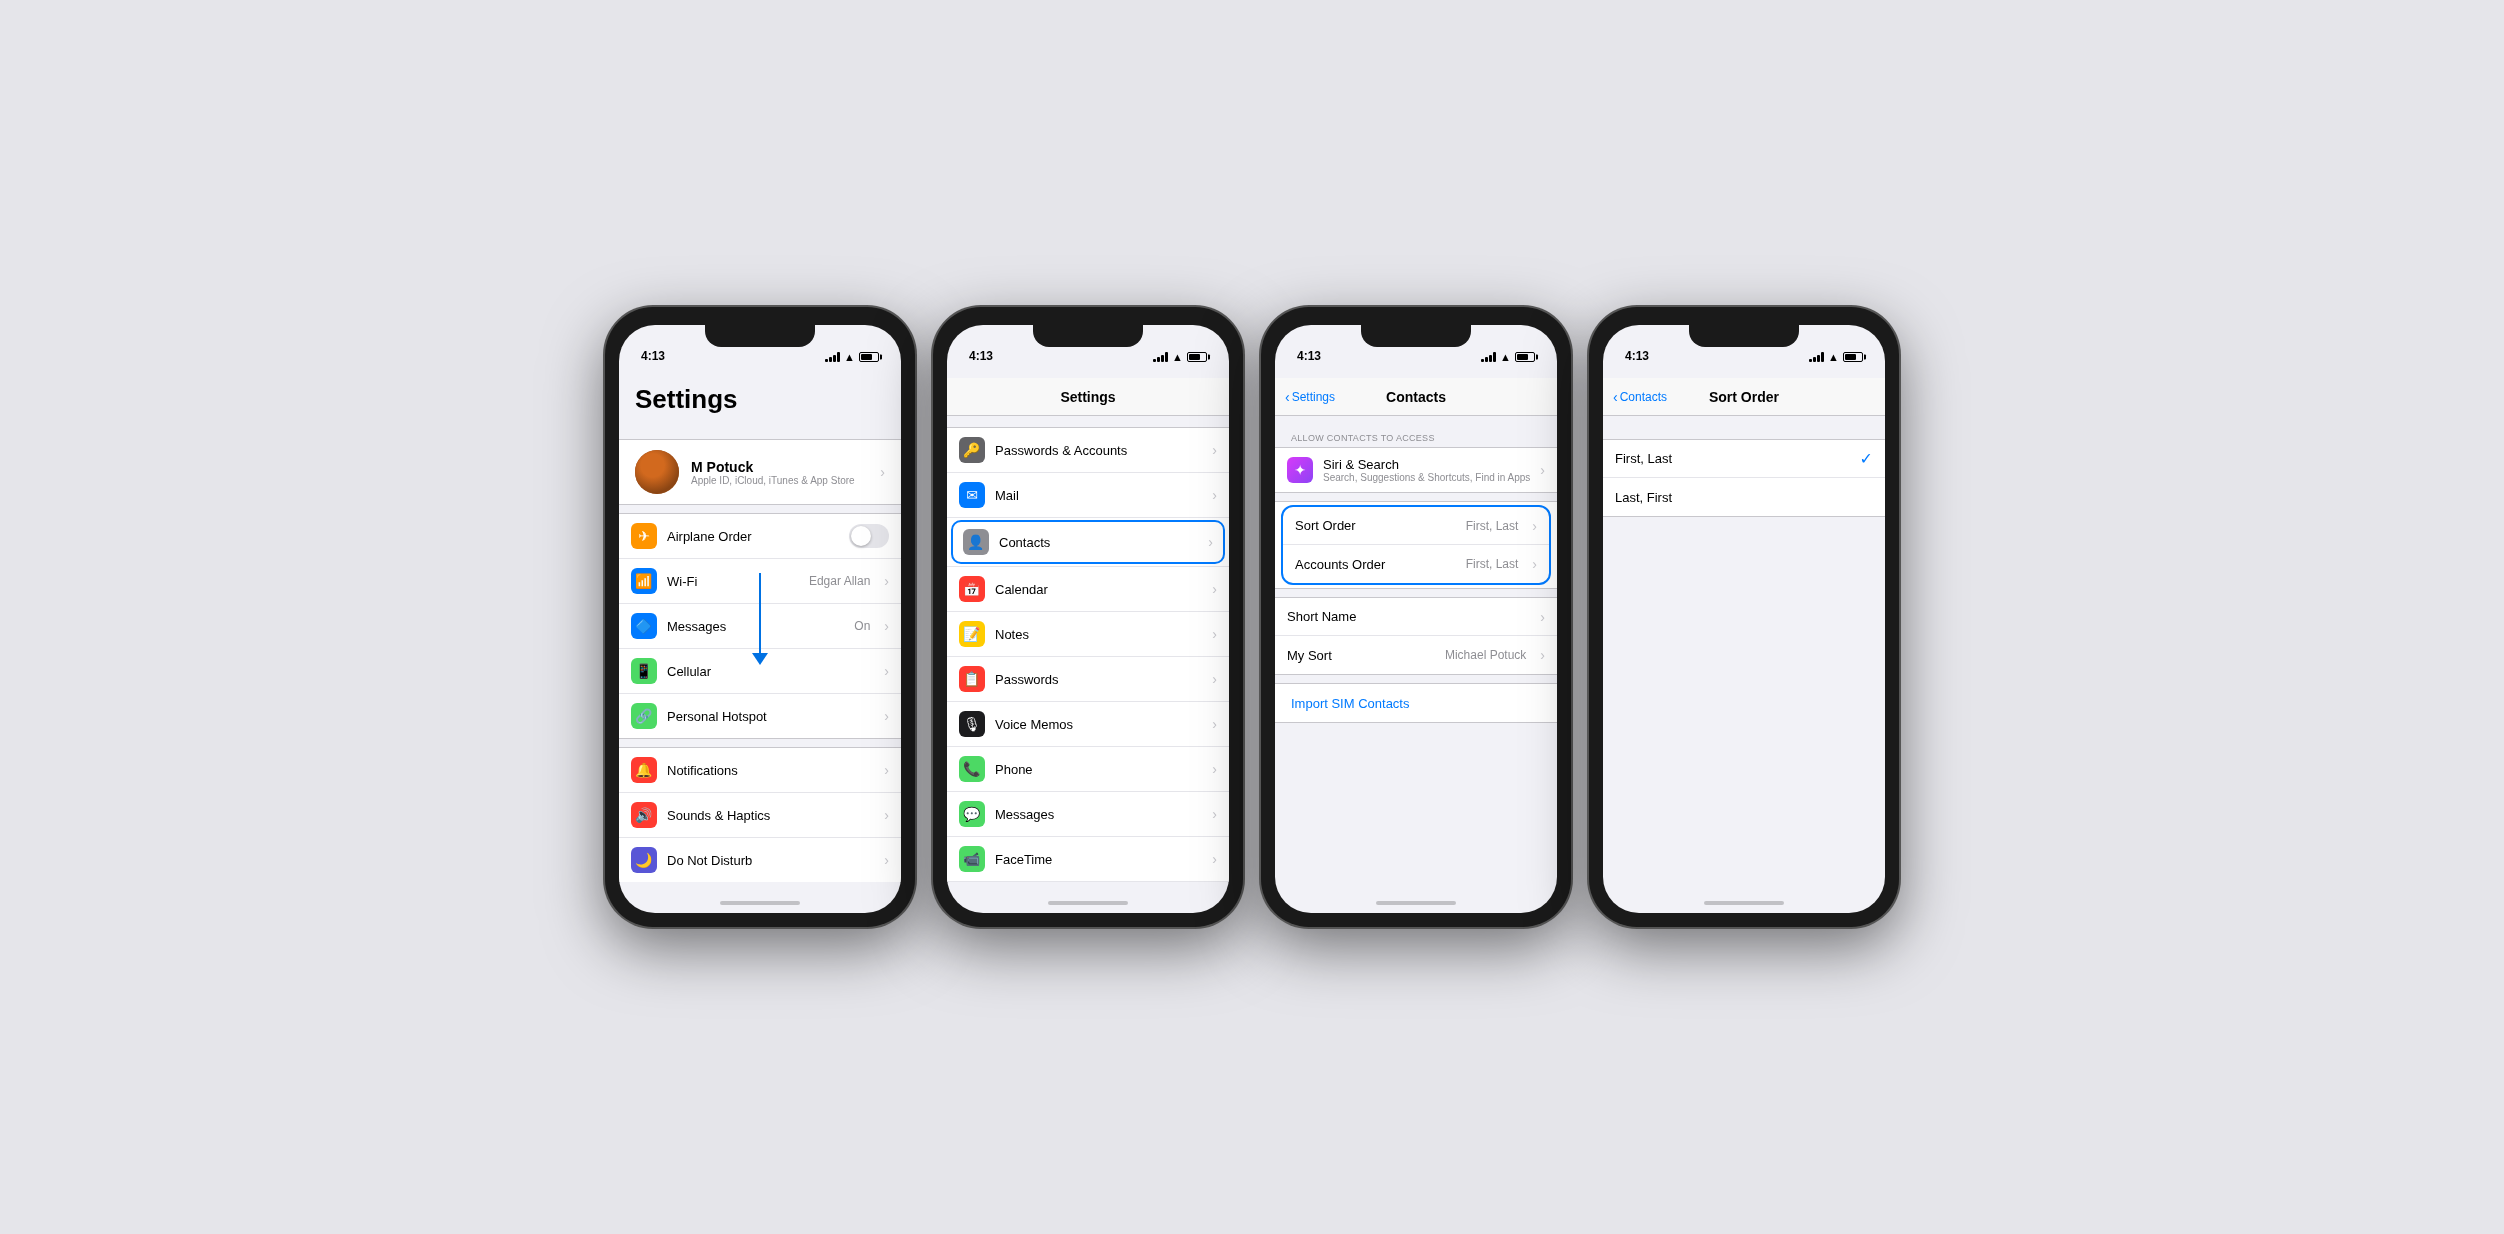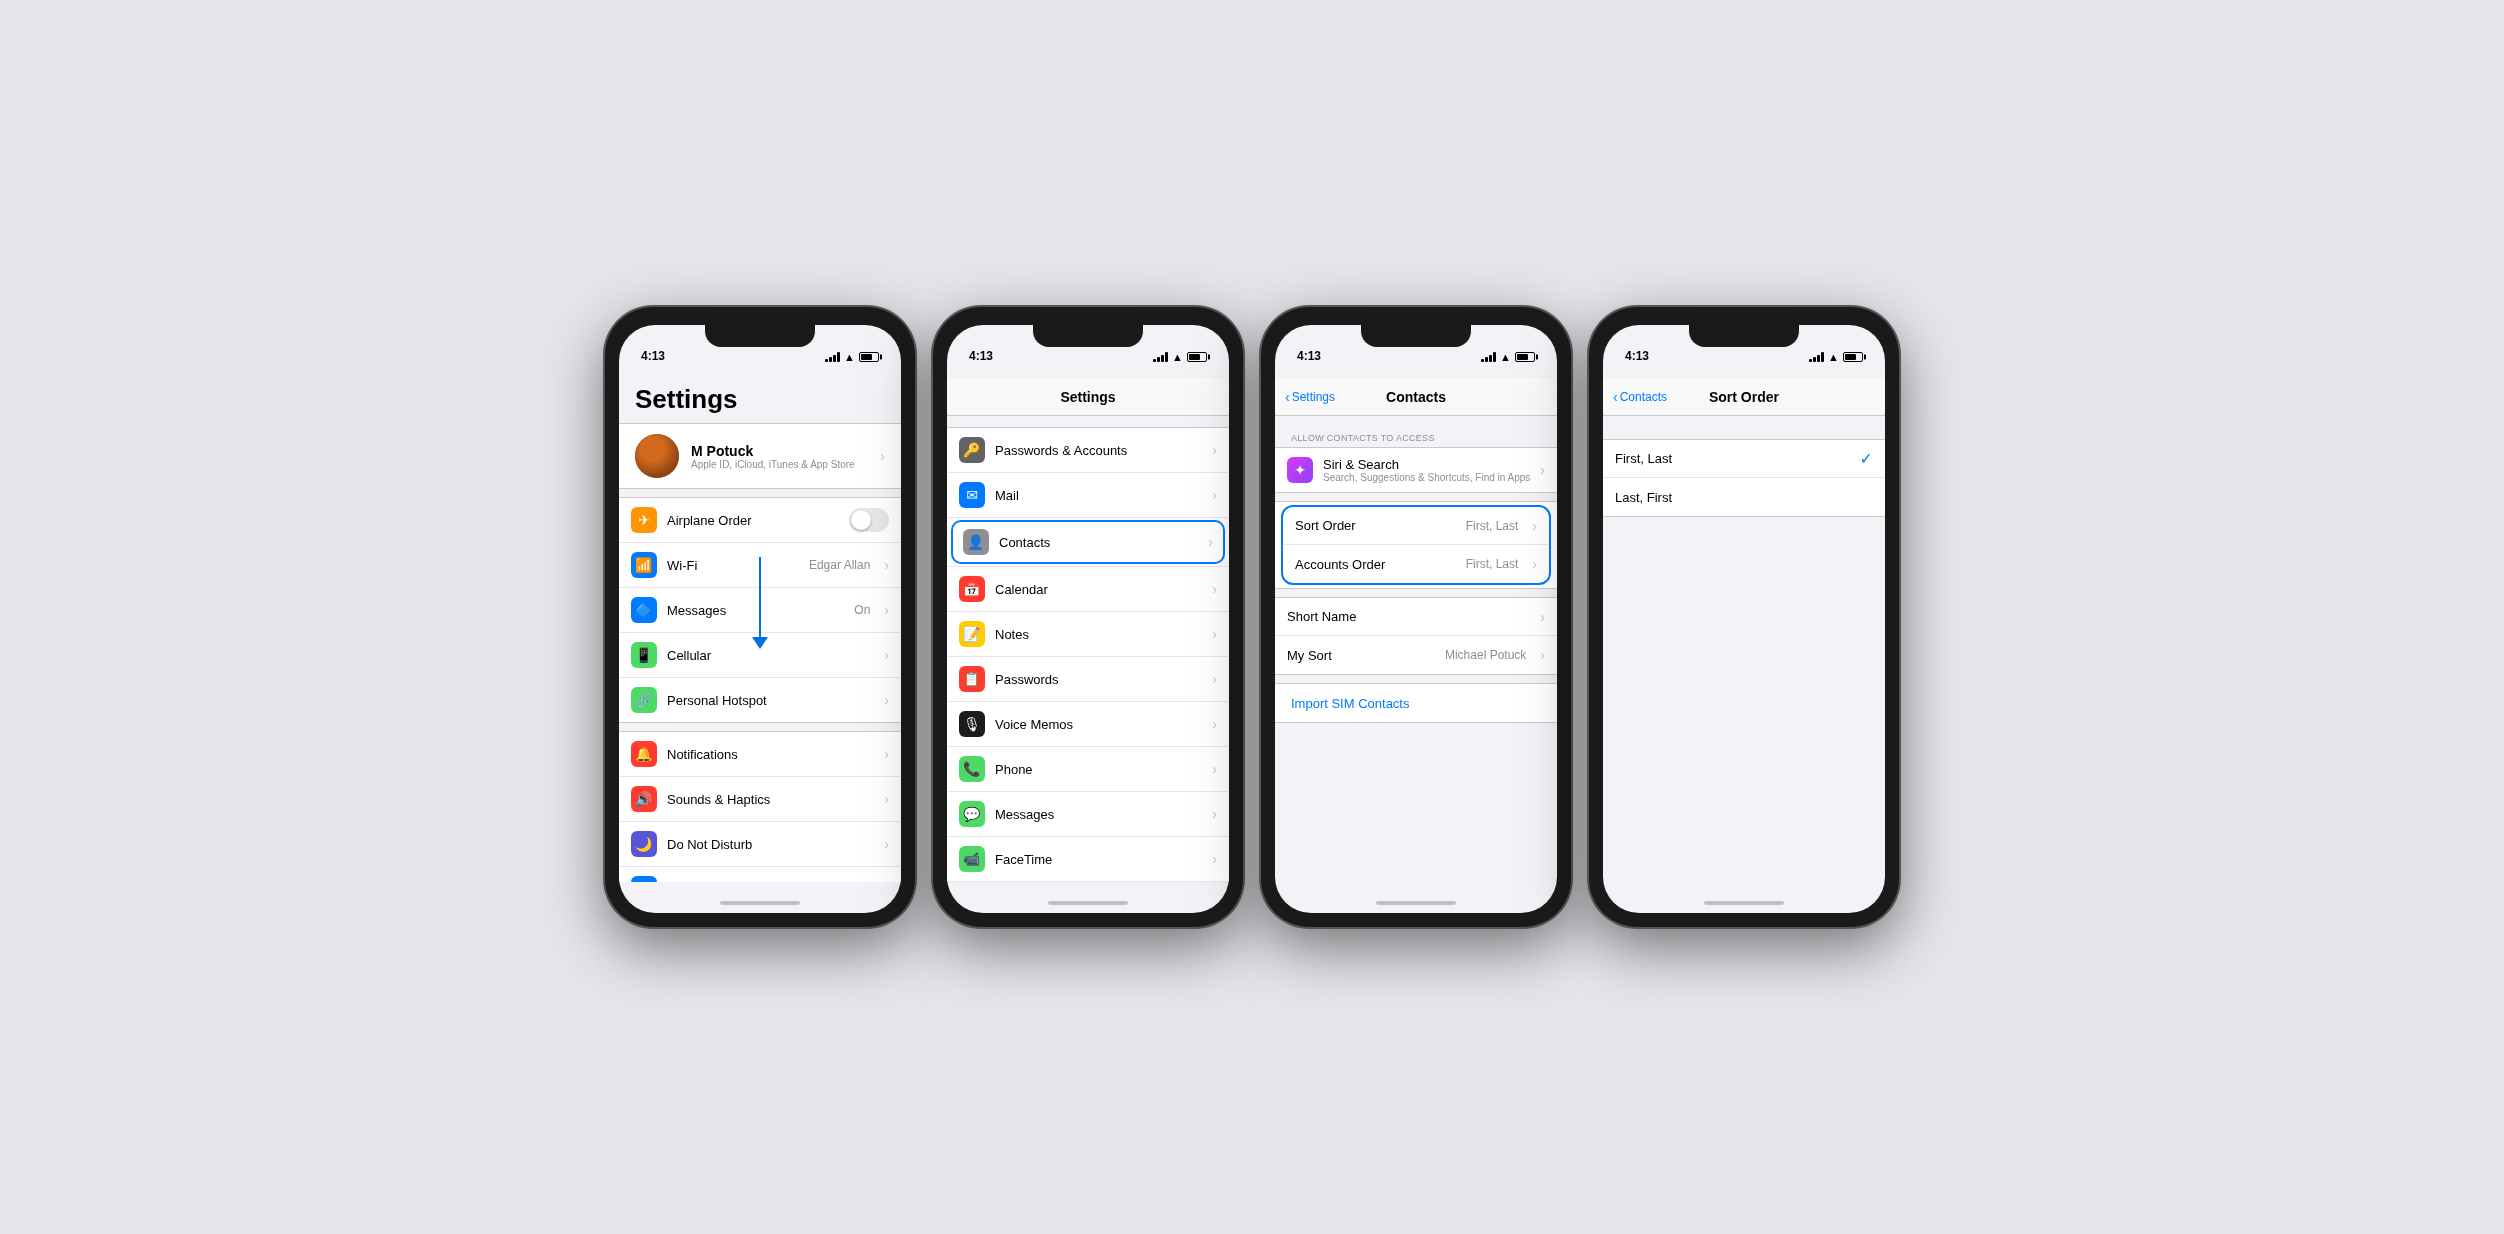--- a/index.html
+++ b/index.html
@@ -122,21 +122,21 @@
     
     .settings-title {
       font-size: 26px;
       font-weight: 700;
       padding: 6px 16px 8px;
       color: #000;
     }
 
     .user-row {
       background: #fff;
-      margin: 0 0 8px;
+      margin: 16px 0 8px;
       padding: 10px 16px;
       display: flex;
       align-items: center;
       gap: 12px;
       border-bottom: 0.5px solid #c8c7cc;
       border-top: 0.5px solid #c8c7cc;
     }
 
     .avatar {
       width: 44px;

